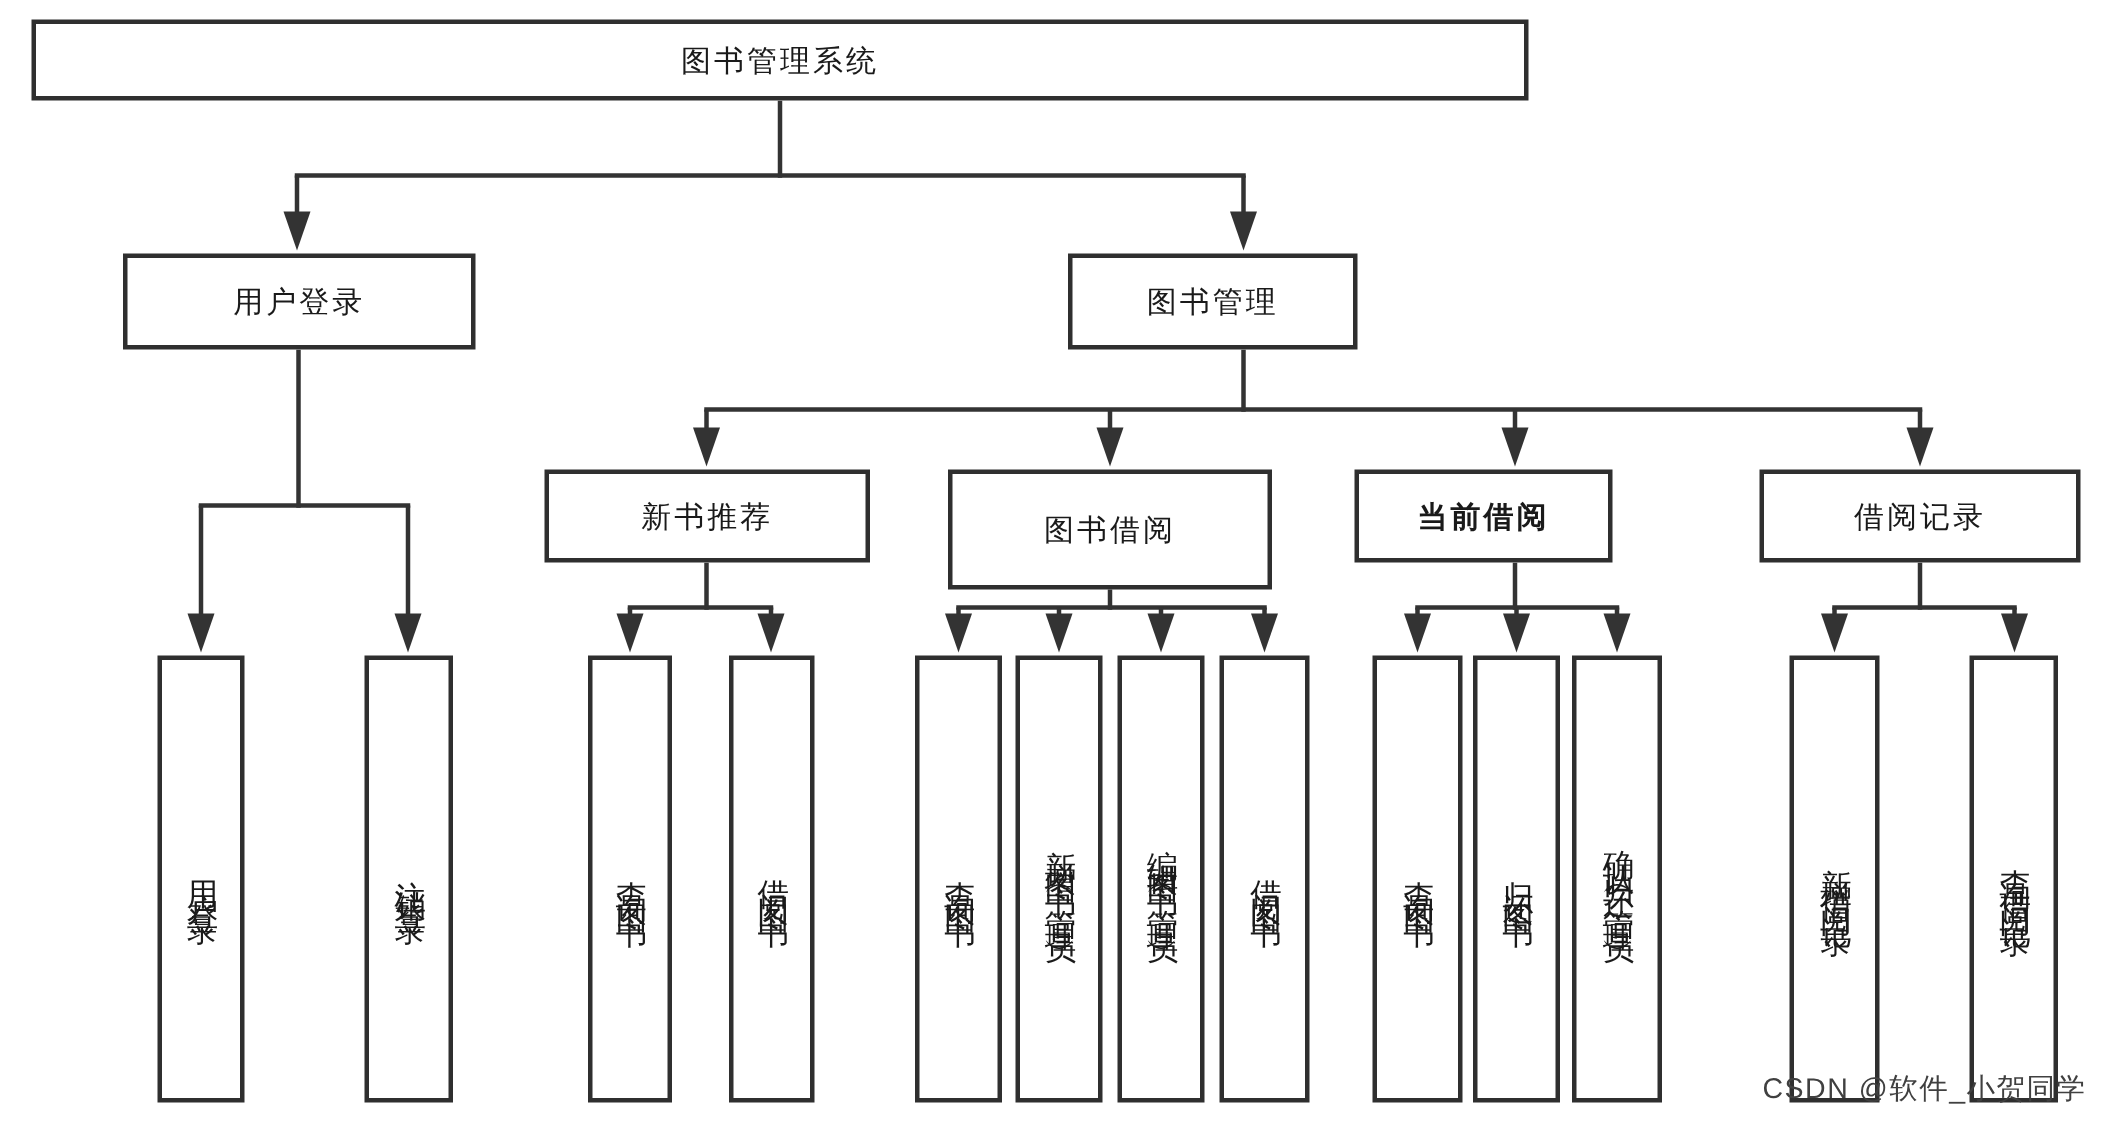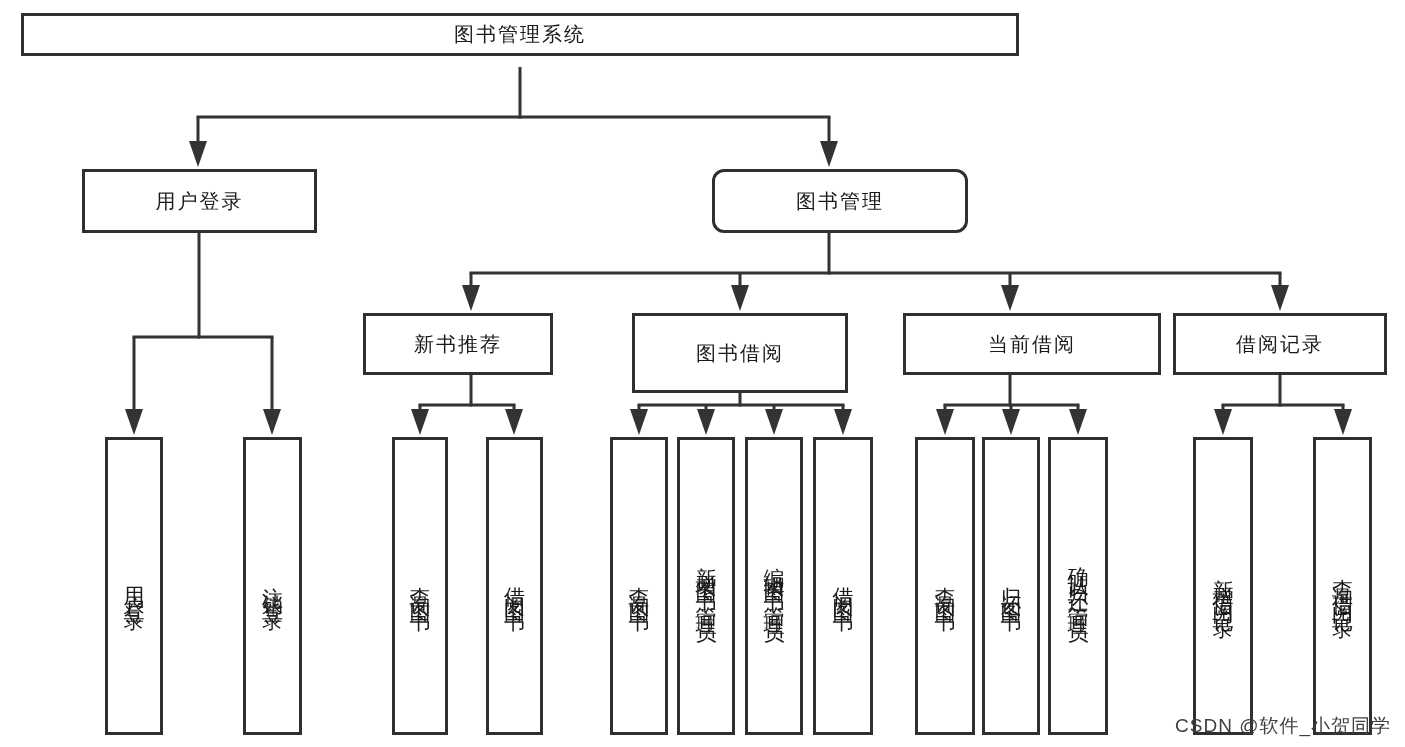--- a/index.html
+++ b/index.html
@@ -132,28 +132,28 @@
     <g>
       <line x1="1280" y1="375" x2="1280" y2="406.5"></line>
       <line x1="1221.5" y1="405" x2="1344.5" y2="405"></line>
       <line x1="1223" y1="405" x2="1223" y2="411"></line>
       <polygon points="1214,409 1232,409 1223,435"></polygon>
       <line x1="1343" y1="405" x2="1343" y2="411"></line>
       <polygon points="1334,409 1352,409 1343,435"></polygon>
     </g>
   </svg>
 
-  <div class="node" style="left:21px; top:13px; width:998px; height:43px;">图书管理系统</div>
+  <div class="node" style="left:21px; top:13px; width:998px; height:54px;">图书管理系统</div>
 
   <div class="node" style="left:82px; top:169px; width:235px; height:64px;">用户登录</div>
-  <div class="node" style="left:712px; top:169px; width:256px; height:64px;border-radius:12px;">图书管理</div>
+  <div class="node" style="left:712px; top:169px; width:193px; height:64px;">图书管理</div>
 
-  <div class="node" style="left:363px; top:313px; width:190px; height:62px;">新书推荐</div>
+  <div class="node" style="left:363px; top:313px; width:217px; height:62px;">新书推荐</div>
   <div class="node" style="left:632px; top:313px; width:216px; height:80px;">图书借阅</div>
-  <div class="node" style="left:903px; top:313px; width:258px; height:62px;">当前借阅</div>
+  <div class="node" style="left:903px; top:313px; width:172px; height:62px;font-weight:bold;">当前借阅</div>
   <div class="node" style="left:1173px; top:313px; width:214px; height:62px;">借阅记录</div>
 
   <div class="node leaf" style="left:105px; top:437px; width:58px; height:298px;">用户登录</div>
   <div class="node leaf" style="left:243px; top:437px; width:59px; height:298px;">注销登录</div>
 
   <div class="node leaf" style="left:392px; top:437px; width:56px; height:298px;">查询图书</div>
   <div class="node leaf" style="left:486px; top:437px; width:57px; height:298px;">借阅图书</div>
 
   <div class="node leaf" style="left:610px; top:437px; width:58px; height:298px;">查询图书</div>
   <div class="node leaf" style="left:677px; top:437px; width:58px; height:298px;">新增图书（管理员）</div>

